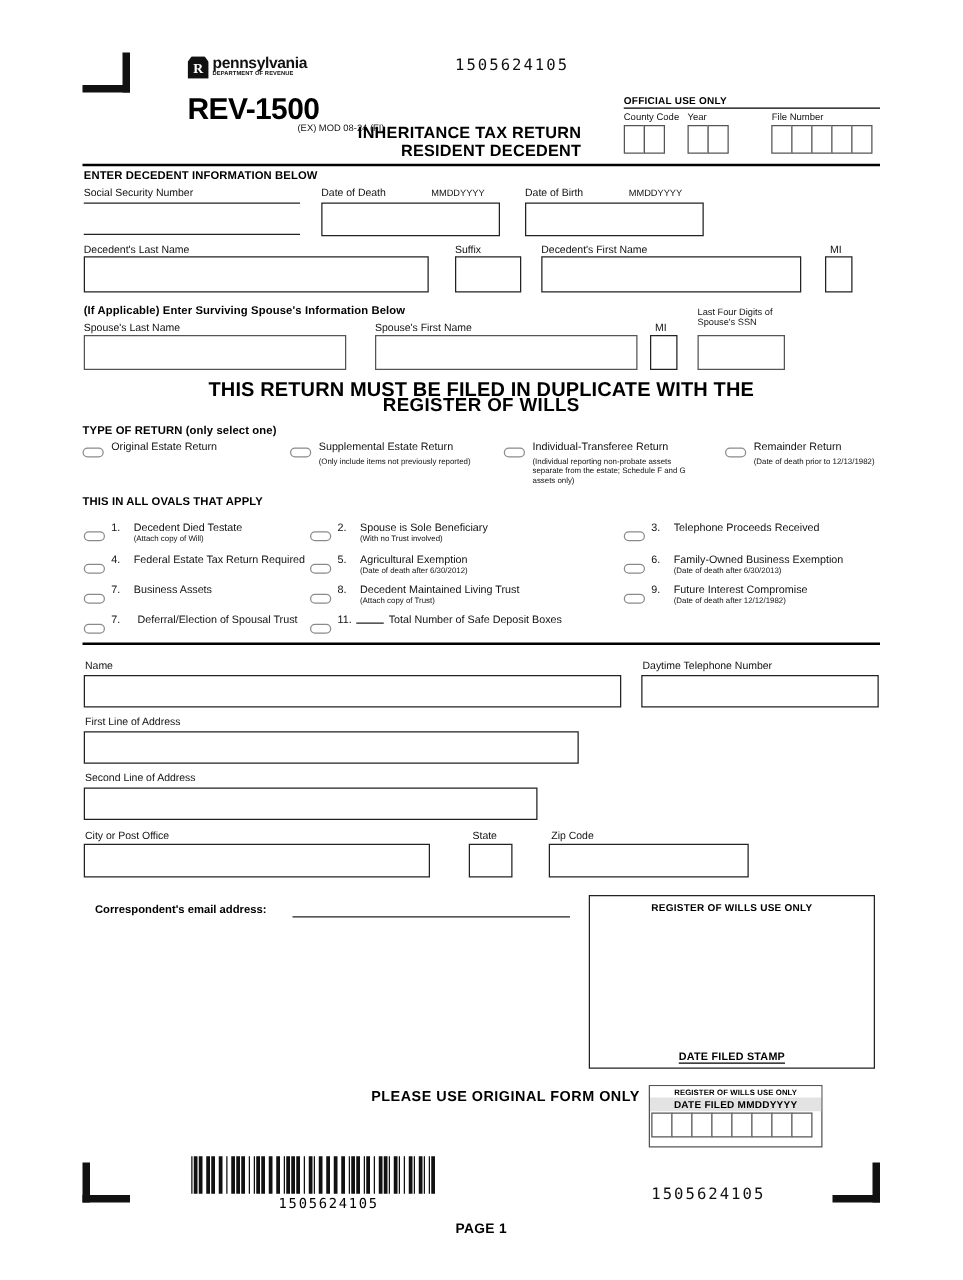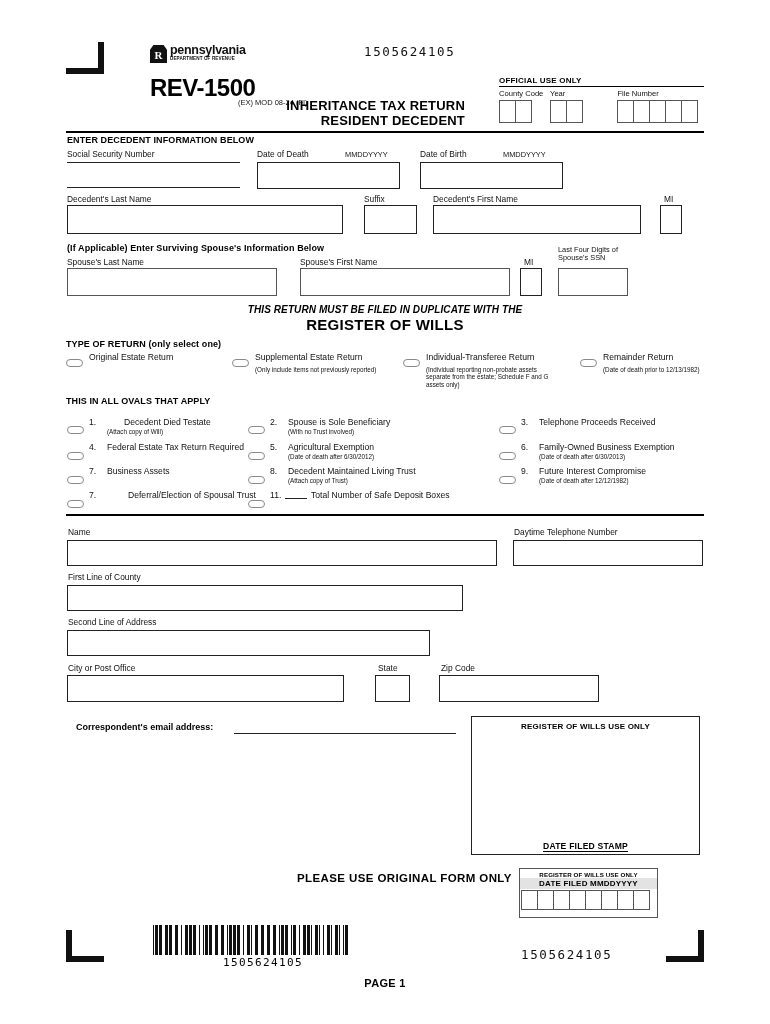--- a/index.html
+++ b/index.html
@@ -96,23 +96,22 @@
     background: #fff;
   }
   .box-dark { border: 1px solid #222; }
   .underline-box {
     border-top: 1.4px solid #222;
     border-bottom: 1.4px solid #222;
     box-sizing: border-box;
   }
 
   .center-bold-sm {
-    font-size: 10px; font-weight: bold; text-align: center;
+    font-size: 16px; font-weight: bold; text-align: center;
     letter-spacing: 0.1px;
-    font-style: italic;
   }
   .center-bold-lg {
     font-size: 15px; font-weight: bold; text-align: center;
     letter-spacing: 0.3px;
   }
 
   
   .oval {
     width: 17px; height: 8px;
     border: 1.2px solid #8a8a8a;
@@ -296,21 +295,21 @@
   </div>
   <div class="abs opt-label" style="left:603px; top:352px;">Remainder Return</div>
   <div class="abs opt-sub" style="left:603px; top:366px; width:120px;">(Date of death prior to 12/13/1982)</div>
 
   <div class="abs sec-head" style="left:66px; top:396px;">THIS IN ALL OVALS THAT APPLY</div>
 
   <div class="abs" style="left:67px; top:420px;">
     <span class="oval"></span>
   </div>
   <div class="abs opt-num" style="left:89px; top:417px;">1.</div>
-  <div class="abs opt-label" style="left:107px; top:417px;margin-left:17px;">Decedent Died Testate</div>
+  <div class="abs opt-label" style="left:107px; top:417px;">Decedent Died Testate</div>
   <div class="abs opt-sub" style="left:107px; top:428px;">(Attach copy of Will)</div>
 
   <div class="abs" style="left:248px; top:420px;">
     <span class="oval"></span>
   </div>
   <div class="abs opt-num" style="left:270px; top:417px;">2.</div>
   <div class="abs opt-label" style="left:288px; top:417px;">Spouse is Sole Beneficiary</div>
   <div class="abs opt-sub" style="left:288px; top:428px;">(With no Trust involved)</div>
 
   <div class="abs" style="left:499px; top:420px;">
@@ -356,38 +355,38 @@
     <span class="oval"></span>
   </div>
   <div class="abs opt-num" style="left:521px; top:466px;">9.</div>
   <div class="abs opt-label" style="left:539px; top:466px;">Future Interest Compromise</div>
   <div class="abs opt-sub" style="left:539px; top:477px;">(Date of death after 12/12/1982)</div>
 
   <div class="abs" style="left:67px; top:494px;">
     <span class="oval"></span>
   </div>
   <div class="abs opt-num" style="left:89px; top:490px;">7.</div>
-  <div class="abs opt-label" style="left:110px; top:490px;margin-left:18px;">Deferral/Election of Spousal Trust</div>
+  <div class="abs opt-label" style="left:110px; top:490px;">Deferral/Election of Spousal Trust</div>
 
   <div class="abs" style="left:248px; top:494px;">
     <span class="oval"></span>
   </div>
   <div class="abs opt-num" style="left:270px; top:490px;">11.</div>
   <div class="abs" style="left:285px; top:498px; width:22px; border-bottom:1.1px solid #222;"></div>
   <div class="abs opt-label" style="left:311px; top:490px;">Total Number of Safe Deposit Boxes</div>
 
   <div class="abs rule-thick" style="left:66px; top:514px; width:638px;"></div>
 
   <div class="abs fld-label" style="left:68px; top:527px;">Name</div>
   <div class="abs box box-dark" style="left:67px; top:540px; width:430px; height:26px;"></div>
 
   <div class="abs fld-label" style="left:514px; top:527px;text-align:right;">Daytime Telephone Number</div>
   <div class="abs box box-dark" style="left:513px; top:540px; width:190px; height:26px;"></div>
 
-  <div class="abs fld-label" style="left:68px; top:572px;">First Line of County</div>
+  <div class="abs fld-label" style="left:68px; top:572px;">First Line of Address</div>
   <div class="abs box box-dark" style="left:67px; top:585px; width:396px; height:26px;"></div>
 
   <div class="abs fld-label" style="left:68px; top:617px;">Second Line of Address</div>
   <div class="abs box box-dark" style="left:67px; top:630px; width:363px; height:26px;"></div>
 
   <div class="abs fld-label" style="left:68px; top:663px;">City or Post Office</div>
   <div class="abs box box-dark" style="left:67px; top:675px; width:277px; height:27px;"></div>
 
   <div class="abs fld-label" style="left:378px; top:663px;">State</div>
   <div class="abs box box-dark" style="left:375px; top:675px; width:35px; height:27px;"></div>

